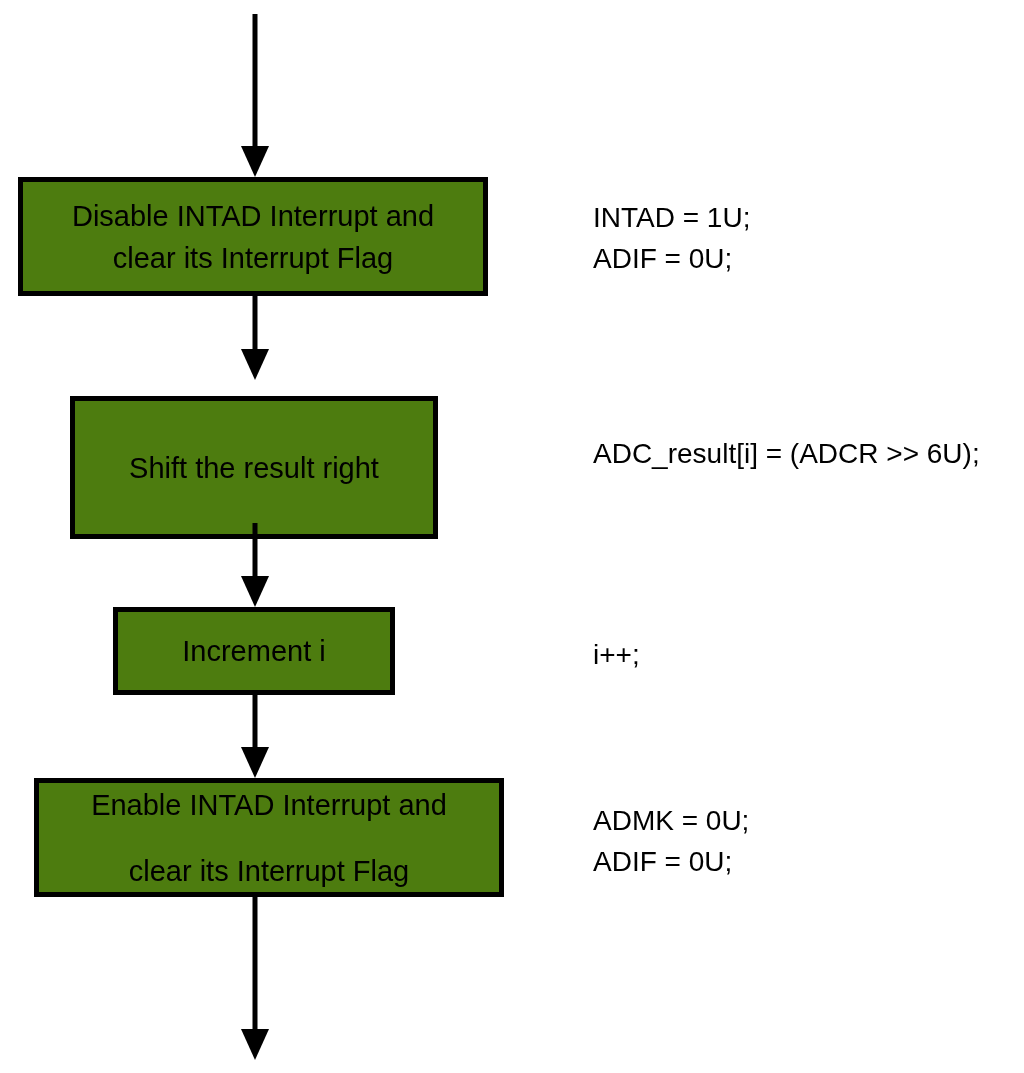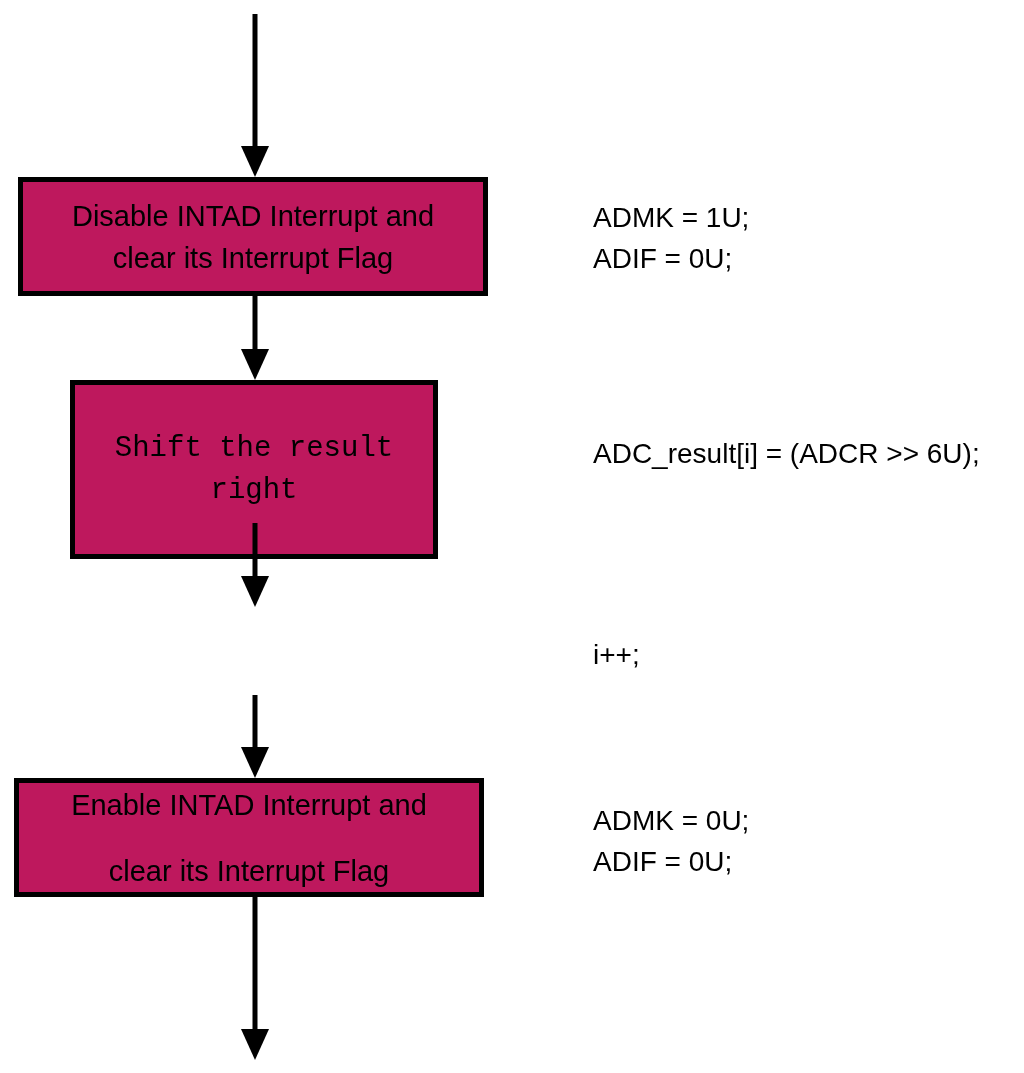--- a/index.html
+++ b/index.html
@@ -10,34 +10,34 @@
     position: relative;
     width: 1024px;
     height: 1073px;
     background: #ffffff;
     overflow: hidden;
   }
 
   .flow-box {
     position: absolute;
     border: 5px solid #000000;
-    background: #be185d;
+    background: #4d7c0f;
     display: flex;
     flex-direction: column;
     justify-content: center;
     align-items: center;
     text-align: center;
     font-size: 29px;
     line-height: 42px;
     color: #000000;
   }
   .box-1 { left: 18px;  top: 177px; width: 470px; height: 119px; }
-  .box-2 { left: 70px;  top: 380px; width: 368px; height: 179px; font-family: Liberation Mono, monospace; }
+  .box-2 { left: 70px;  top: 396px; width: 368px; height: 143px; }
   .box-3 { left: 113px; top: 607px; width: 282px; height: 88px;  }
-  .box-4 { left: 14px;  top: 778px; width: 470px; height: 119px; gap: 24px; }
+  .box-4 { left: 34px;  top: 778px; width: 470px; height: 119px; gap: 24px; }
 
   .arrow { position: absolute; left: 240px; display: block; }
   .arrow-entry { top: 14px; }
   .arrow-1     { top: 296px; }
   .arrow-2     { top: 523px; }
   .arrow-3     { top: 695px; }
   .arrow-exit  { top: 897px; }
 
   .code-block {
     position: absolute;
@@ -74,38 +74,41 @@
 
   <div class="flow-box box-2">
     <div>Shift the result right</div>
   </div>
 
   <svg class="arrow arrow-2" width="30" height="84" viewBox="0 0 30 84" aria-hidden="true">
     <line x1="15" y1="0" x2="15" y2="55" stroke="#000000" stroke-width="5"></line>
     <polygon points="1,53 29,53 15,84" fill="#000000"></polygon>
   </svg>
 
+  <div class="flow-box box-3">
+    <div>Increment i</div>
+  </div>
 
   <svg class="arrow arrow-3" width="30" height="83" viewBox="0 0 30 83" aria-hidden="true">
     <line x1="15" y1="0" x2="15" y2="54" stroke="#000000" stroke-width="5"></line>
     <polygon points="1,52 29,52 15,83" fill="#000000"></polygon>
   </svg>
 
   <div class="flow-box box-4">
     <div>Enable INTAD Interrupt and</div>
     <div>clear its Interrupt Flag</div>
   </div>
 
   <svg class="arrow arrow-exit" width="30" height="163" viewBox="0 0 30 163" aria-hidden="true">
     <line x1="15" y1="0" x2="15" y2="134" stroke="#000000" stroke-width="5"></line>
     <polygon points="1,132 29,132 15,163" fill="#000000"></polygon>
   </svg>
 
   <div class="code-block code-1">
-    <div>ADMK = 1U;</div>
+    <div>INTAD = 1U;</div>
     <div>ADIF = 0U;</div>
   </div>
 
   <div class="code-block code-2">
     <div>ADC_result[i] = (ADCR &gt;&gt; 6U);</div>
   </div>
 
   <div class="code-block code-3">
     <div>i++;</div>
   </div>

